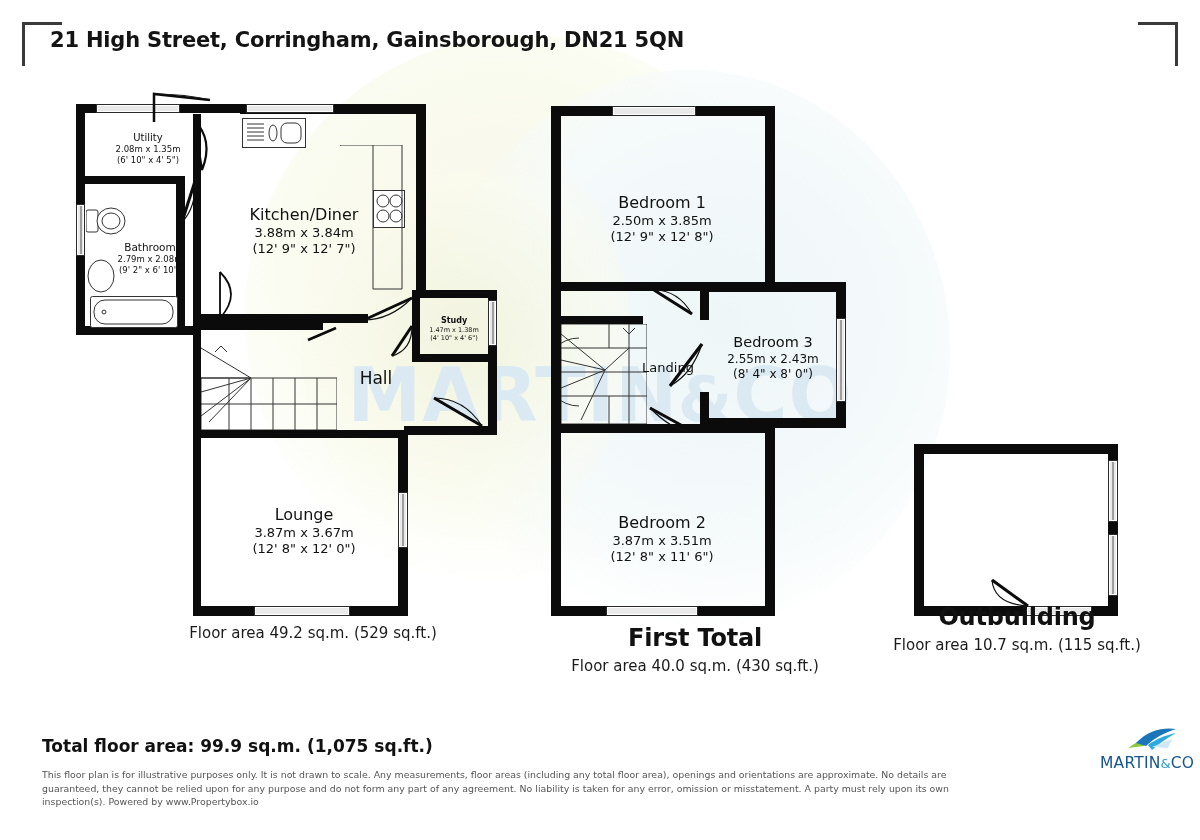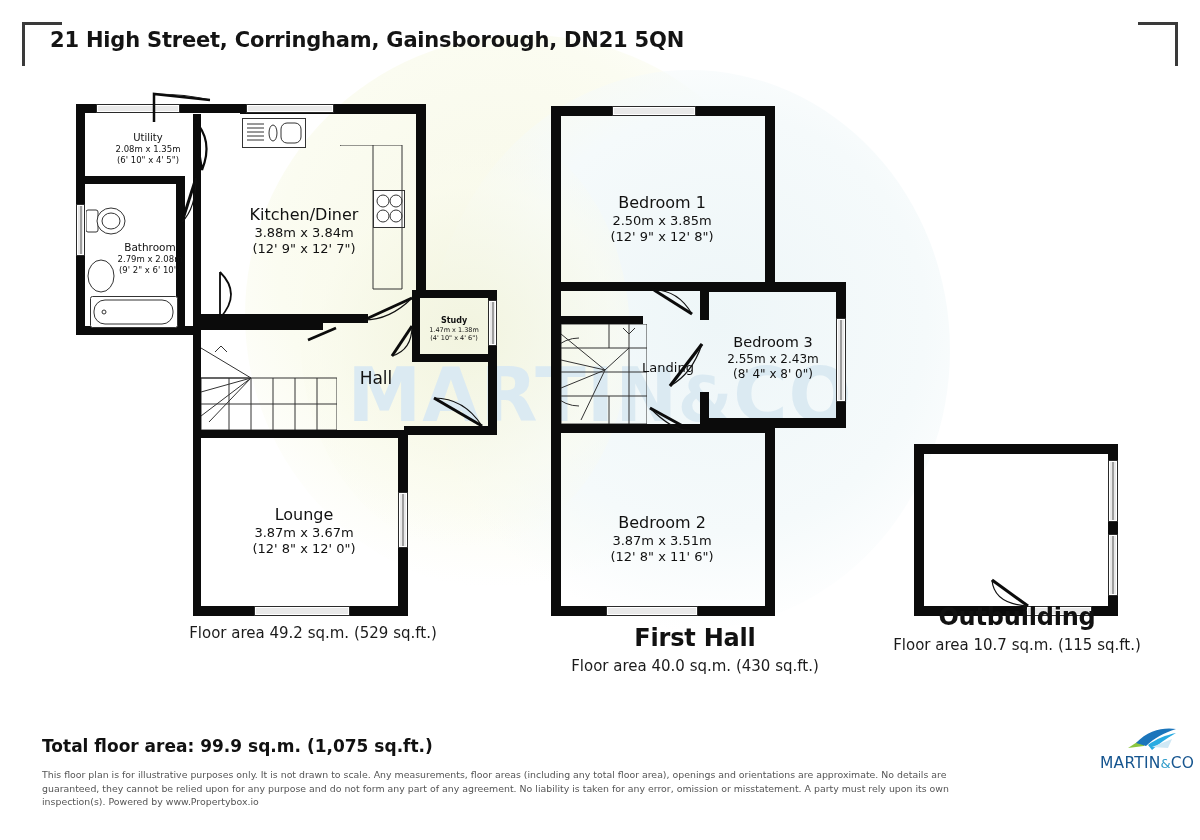--- a/index.html
+++ b/index.html
@@ -439,21 +439,21 @@
       </svg>
   </div>
 
 
 </div>
 
 <div class="floor-caption" style="left:138px; top:624px; width:350px;">
   <span class="area">Floor area 49.2 sq.m. (529 sq.ft.)</span>
 </div>
 <div class="floor-caption" style="left:520px; top:624px; width:350px;">
-  <span class="ttl">First Hall</span>
+  <span class="ttl">First Total</span>
   <span class="area">Floor area 40.0 sq.m. (430 sq.ft.)</span>
 </div>
 <div class="floor-caption" style="left:888px; top:603px; width:258px;">
   <span class="ttl">Outbuilding</span>
   <span class="area">Floor area 10.7 sq.m. (115 sq.ft.)</span>
 </div>
 
 <div id="total-area">Total floor area: 99.9 sq.m. (1,075 sq.ft.)</div>
 <div id="disclaimer">This floor plan is for illustrative purposes only. It is not drawn to scale. Any measurements, floor areas (including any total floor area), openings and orientations are approximate. No details are guaranteed, they cannot be relied upon for any purpose and do not form any part of any agreement. No liability is taken for any error, omission or misstatement. A party must rely upon its own inspection(s). Powered by www.Propertybox.io</div>
 

